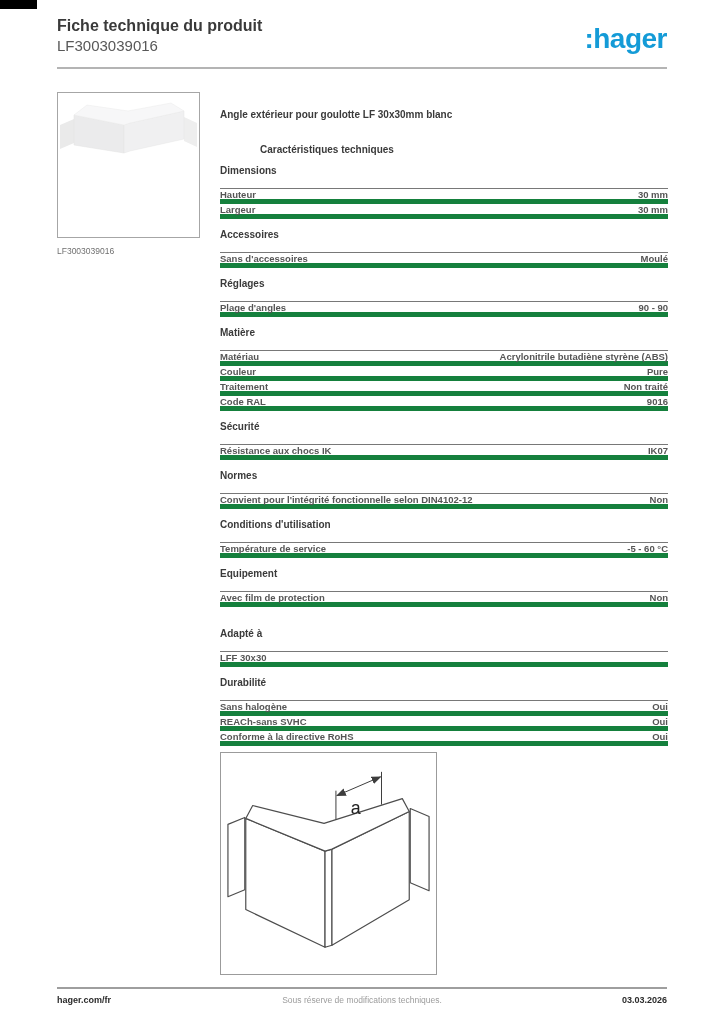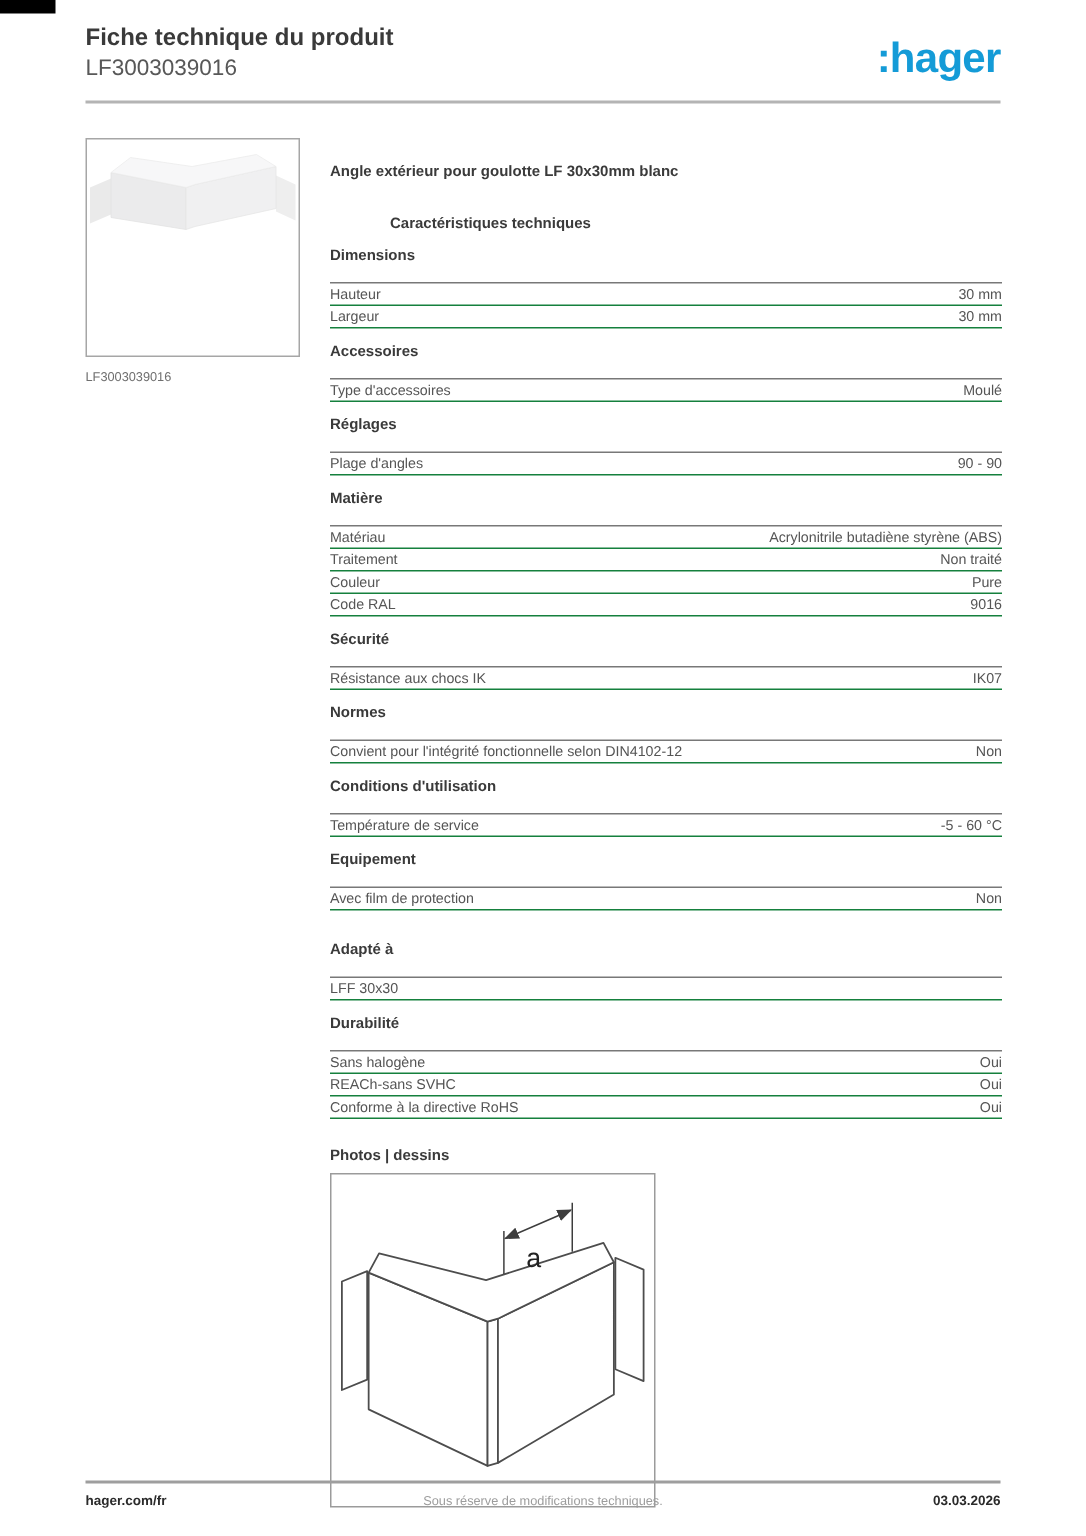--- a/index.html
+++ b/index.html
@@ -32,22 +32,22 @@
   .spec-heading { font-size:10px; font-weight:bold; color:#3a3a3a; margin-top:24px;margin-left:40px; }
 
   .section { margin-top:10px; }
   .section.extra-gap { margin-top:21px; }
   .section-title {
     font-size:10px; font-weight:bold; color:#3a3a3a;
     padding-bottom:12px; border-bottom:1px solid #787878;
   }
   .row {
     display:flex; justify-content:space-between; align-items:center;
-    height:15px; border-bottom:1px solid #15803d;
-    font-size:9.5px; color:#555555;
+    height:15px; border-bottom:5px solid #15803d;
+    font-size:9.5px; color:#555555;font-weight:bold;
   }
   .row-label { flex:1 1 auto; white-space:nowrap; overflow:hidden; }
   .row-value { flex:0 0 auto; text-align:right; white-space:nowrap; padding-left:10px; }
 
   .photos-heading { font-size:10px; font-weight:bold; color:#3a3a3a; margin-top:19px; }
   .drawing-box { margin-top:6px; width:217px; height:223px; border:1px solid #9b9b9b; background:#fff; }
 
   
   .page-footer { position:absolute; left:57px; right:57px; top:987px; }
   .footer-divider { height:2px; background:#9e9e9e; }
@@ -101,21 +101,21 @@
     <span class="row-label">Largeur</span>
     <span class="row-value">30 mm</span>
   </div>
 </div>
   </section>
 
   <section class="section">
     <div class="section-title">Accessoires</div>
     <div class="rows">
   <div class="row">
-    <span class="row-label">Type d'accessoires</span>
+    <span class="row-label">Sans d'accessoires</span>
     <span class="row-value">Moulé</span>
   </div>
 </div>
   </section>
 
   <section class="section">
     <div class="section-title">Réglages</div>
     <div class="rows">
   <div class="row">
     <span class="row-label">Plage d'angles</span>
@@ -126,30 +126,30 @@
 
   <section class="section">
     <div class="section-title">Matière</div>
     <div class="rows">
   <div class="row">
     <span class="row-label">Matériau</span>
     <span class="row-value">Acrylonitrile butadiène styrène (ABS)</span>
   </div>
 
   <div class="row">
+    <span class="row-label">Couleur</span>
+    <span class="row-value">Pure</span>
+  </div>
+
+  <div class="row">
     <span class="row-label">Traitement</span>
     <span class="row-value">Non traité</span>
   </div>
 
   <div class="row">
-    <span class="row-label">Couleur</span>
-    <span class="row-value">Pure</span>
-  </div>
-
-  <div class="row">
     <span class="row-label">Code RAL</span>
     <span class="row-value">9016</span>
   </div>
 </div>
   </section>
 
   <section class="section">
     <div class="section-title">Sécurité</div>
     <div class="rows">
   <div class="row">
@@ -213,21 +213,20 @@
   </div>
 
   <div class="row">
     <span class="row-label">Conforme à la directive RoHS</span>
     <span class="row-value">Oui</span>
   </div>
 </div>
   </section>
 </div>
 
-    <div class="photos-heading">Photos | dessins</div>
     <div class="drawing-box">
       
       <svg width="215" height="221" viewBox="0 0 217 223">
         <defs>
           <marker id="arr" markerWidth="10" markerHeight="8" refX="9" refY="4" orient="auto-start-reverse" markerUnits="userSpaceOnUse">
             <path d="M0,0 L10,4 L0,8 z" fill="#3d3d3d"></path>
           </marker>
         </defs>
         <g fill="#ffffff" stroke="#4d4d4d" stroke-width="1.2" stroke-linejoin="round">
           <path d="M7,72 L24,65 L24,138 L7,145 Z"></path>

